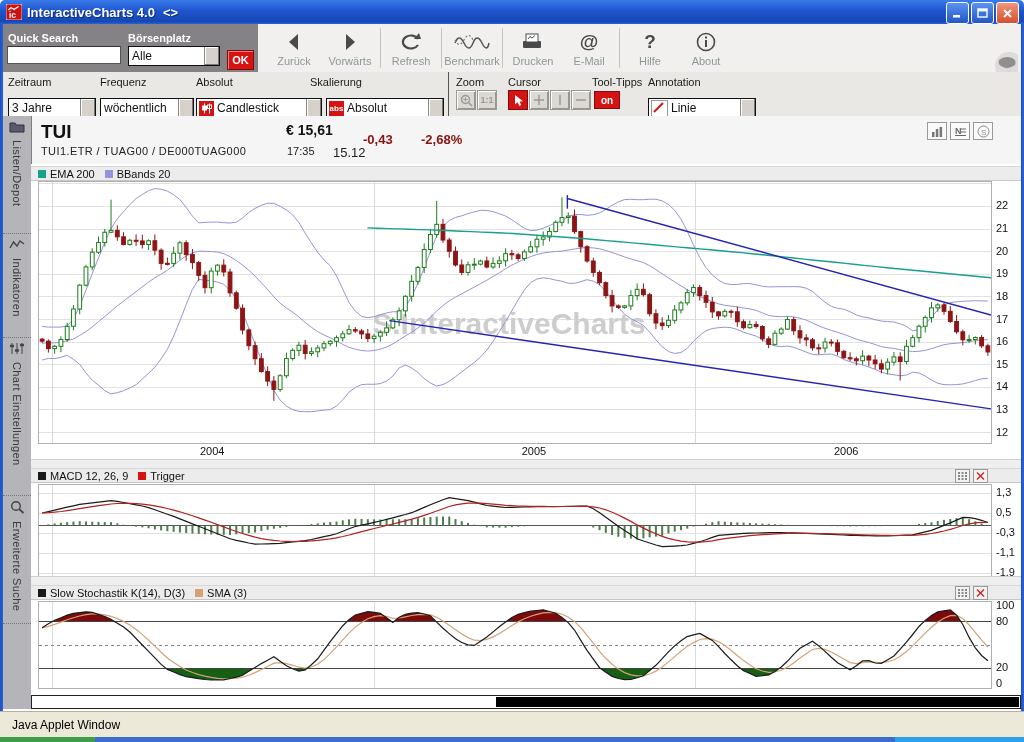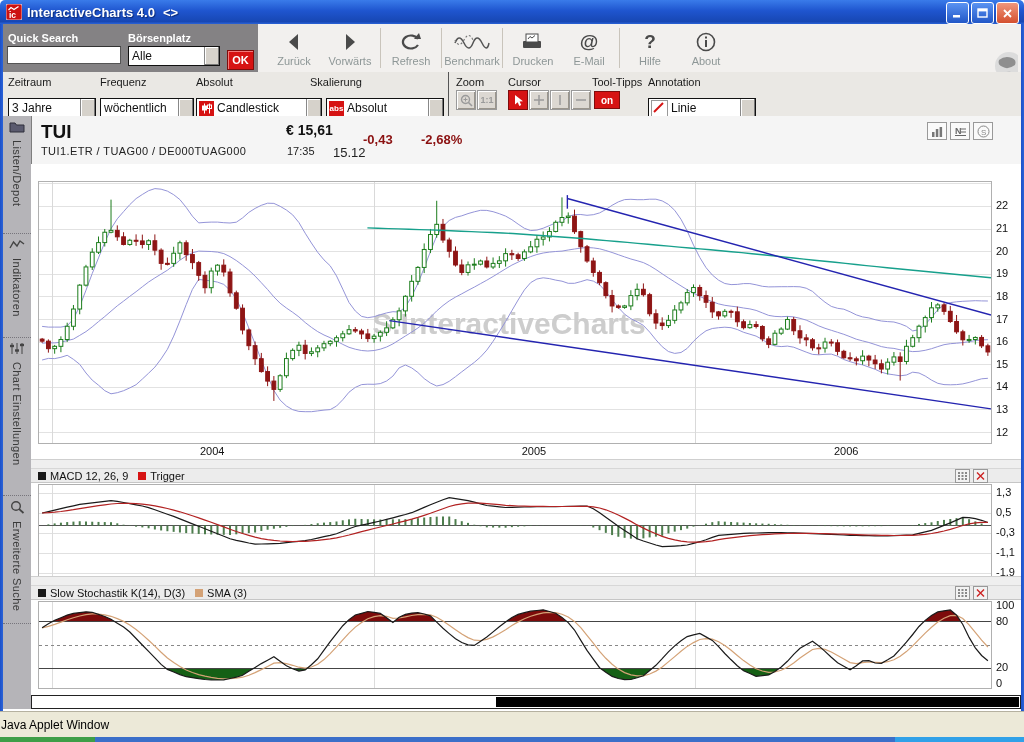--- a/index.html
+++ b/index.html
@@ -80,21 +80,21 @@
   .axiscol{position:absolute;left:963px;width:30px;}
   .axlab{position:absolute;left:2px;font-size:11px;color:#111;}
   .xlab{position:absolute;width:34px;text-align:center;font-size:11px;color:#111;}
   .gap{position:absolute;left:0;width:993px;background:#efefef;border-top:1px solid #cfcfcf;border-bottom:1px solid #cfcfcf;}
   
   #scrollrow{left:0;top:694px;width:1024px;height:17px;background:#fff;}
   #scroll-corner{position:absolute;left:3px;top:0;width:28px;height:15px;background:#b5b4b8;}
   #scrolltrack{position:absolute;left:31px;top:1px;width:988px;height:12px;background:#fff;border:1px solid #222;}
   #scrollthumb{position:absolute;left:47%;top:1px;right:1px;height:10px;background:#000;}
   #statusbar{left:0;top:711px;width:1024px;height:26px;background:#ece9d8;border-top:1px solid #b5b1a0;
-    display:flex;align-items:center;padding-left:1px;box-sizing:border-box;font-size:12px;color:#000;}
+    display:flex;align-items:center;padding-left:12px;box-sizing:border-box;font-size:12px;color:#000;}
   #taskbar{left:0;top:737px;width:1024px;height:5px;background:#3b6fc9;}
   #taskbar .tgreen{position:absolute;left:0;top:0;width:95px;height:5px;background:#3e9e47;}
   #taskbar .tlight{position:absolute;left:895px;top:0;width:129px;height:5px;background:#30a1e8;}
   
   .winedge{position:absolute;top:24px;width:3px;height:687px;background:linear-gradient(90deg,#1c50c8,#2a63d8);}
 </style>
 </head>
 <body>
 
 <div>
@@ -365,20 +365,26 @@
         <div><svg width="15" height="14">
             <circle cx="6" cy="6" r="4.3" fill="none" stroke="#444" stroke-width="1.4"></circle>
             <line x1="9.2" y1="9.2" x2="13.5" y2="13" stroke="#444" stroke-width="1.8"></line>
           </svg></div>
         <div class="vlabel">Erweiterte Suche</div>
       </div>
       <div style="flex: 1 1 0%;"></div>
     </div>
 
   <div id="charts" class="abs">
+    <div class="legendstrip" style="top:2px;" id="legend-main">
+        <div class="li-sq" style="background: rgb(23, 160, 140);"></div>
+        <div class="li-tx">EMA 200</div>
+        <div class="li-sq" style="background: rgb(148, 148, 216);"></div>
+        <div class="li-tx">BBands 20</div>
+      </div>
     <div class="plotbox" style="top:17px;width:952px;height:261px;" id="plot-main"><svg width="952" height="261">
           <line x1="0" y1="1.8093587521663395" x2="952" y2="1.8093587521663395" stroke="#e2e2e2" shape-rendering="crispEdges"></line>
           <line x1="0" y1="24.426343154246062" x2="952" y2="24.426343154246062" stroke="#e2e2e2" shape-rendering="crispEdges"></line>
           <line x1="0" y1="47.043327556325785" x2="952" y2="47.043327556325785" stroke="#e2e2e2" shape-rendering="crispEdges"></line>
           <line x1="0" y1="69.66031195840552" x2="952" y2="69.66031195840552" stroke="#e2e2e2" shape-rendering="crispEdges"></line>
           <line x1="0" y1="92.27729636048525" x2="952" y2="92.27729636048525" stroke="#e2e2e2" shape-rendering="crispEdges"></line>
           <line x1="0" y1="114.89428076256497" x2="952" y2="114.89428076256497" stroke="#e2e2e2" shape-rendering="crispEdges"></line>
           <line x1="0" y1="137.5112651646447" x2="952" y2="137.5112651646447" stroke="#e2e2e2" shape-rendering="crispEdges"></line>
           <line x1="0" y1="160.1282495667244" x2="952" y2="160.1282495667244" stroke="#e2e2e2" shape-rendering="crispEdges"></line>
           <line x1="0" y1="182.74523396880414" x2="952" y2="182.74523396880414" stroke="#e2e2e2" shape-rendering="crispEdges"></line>

